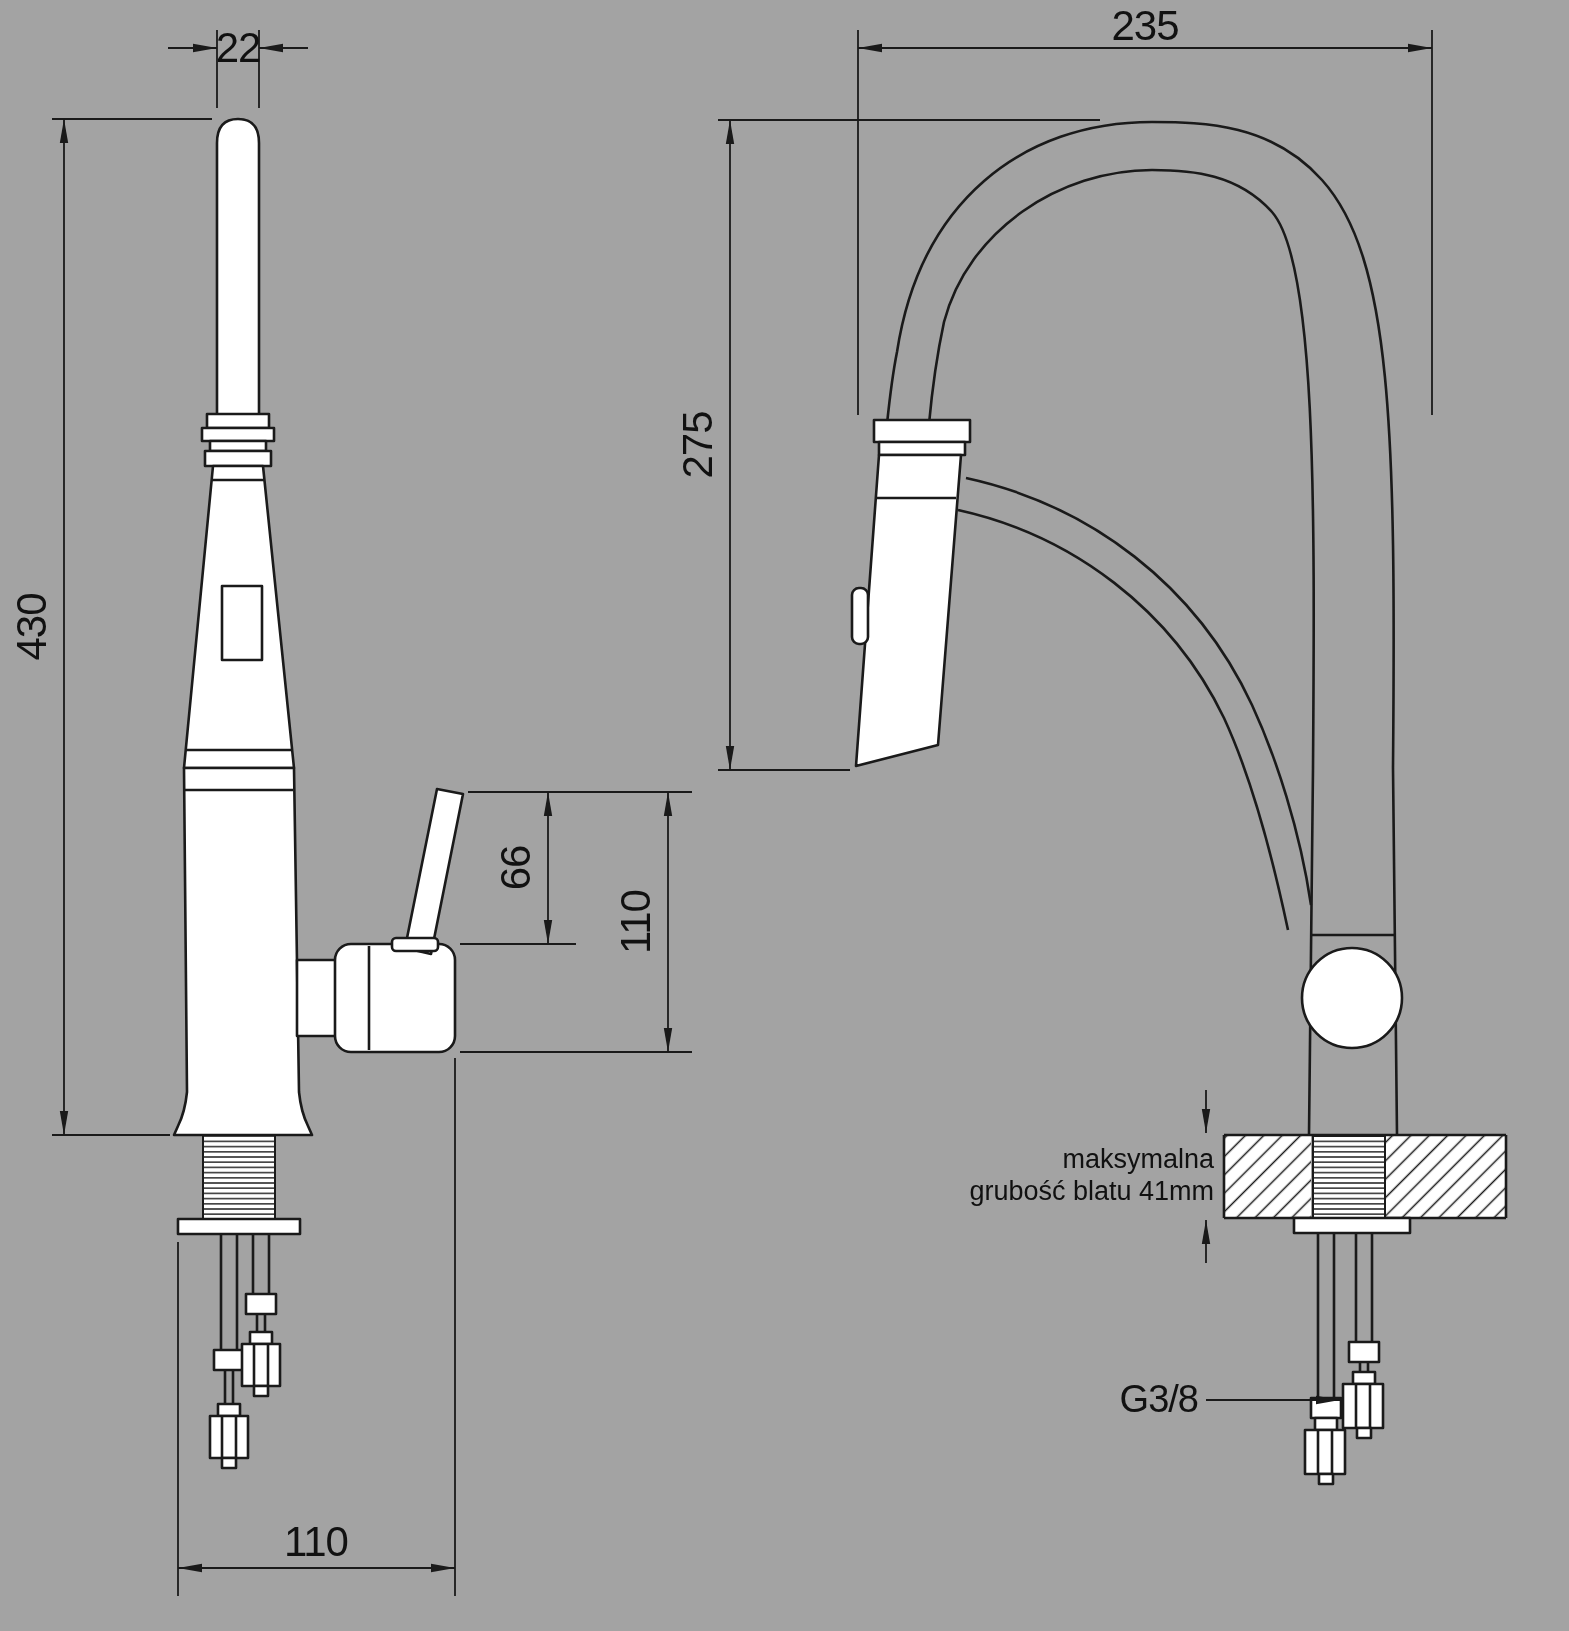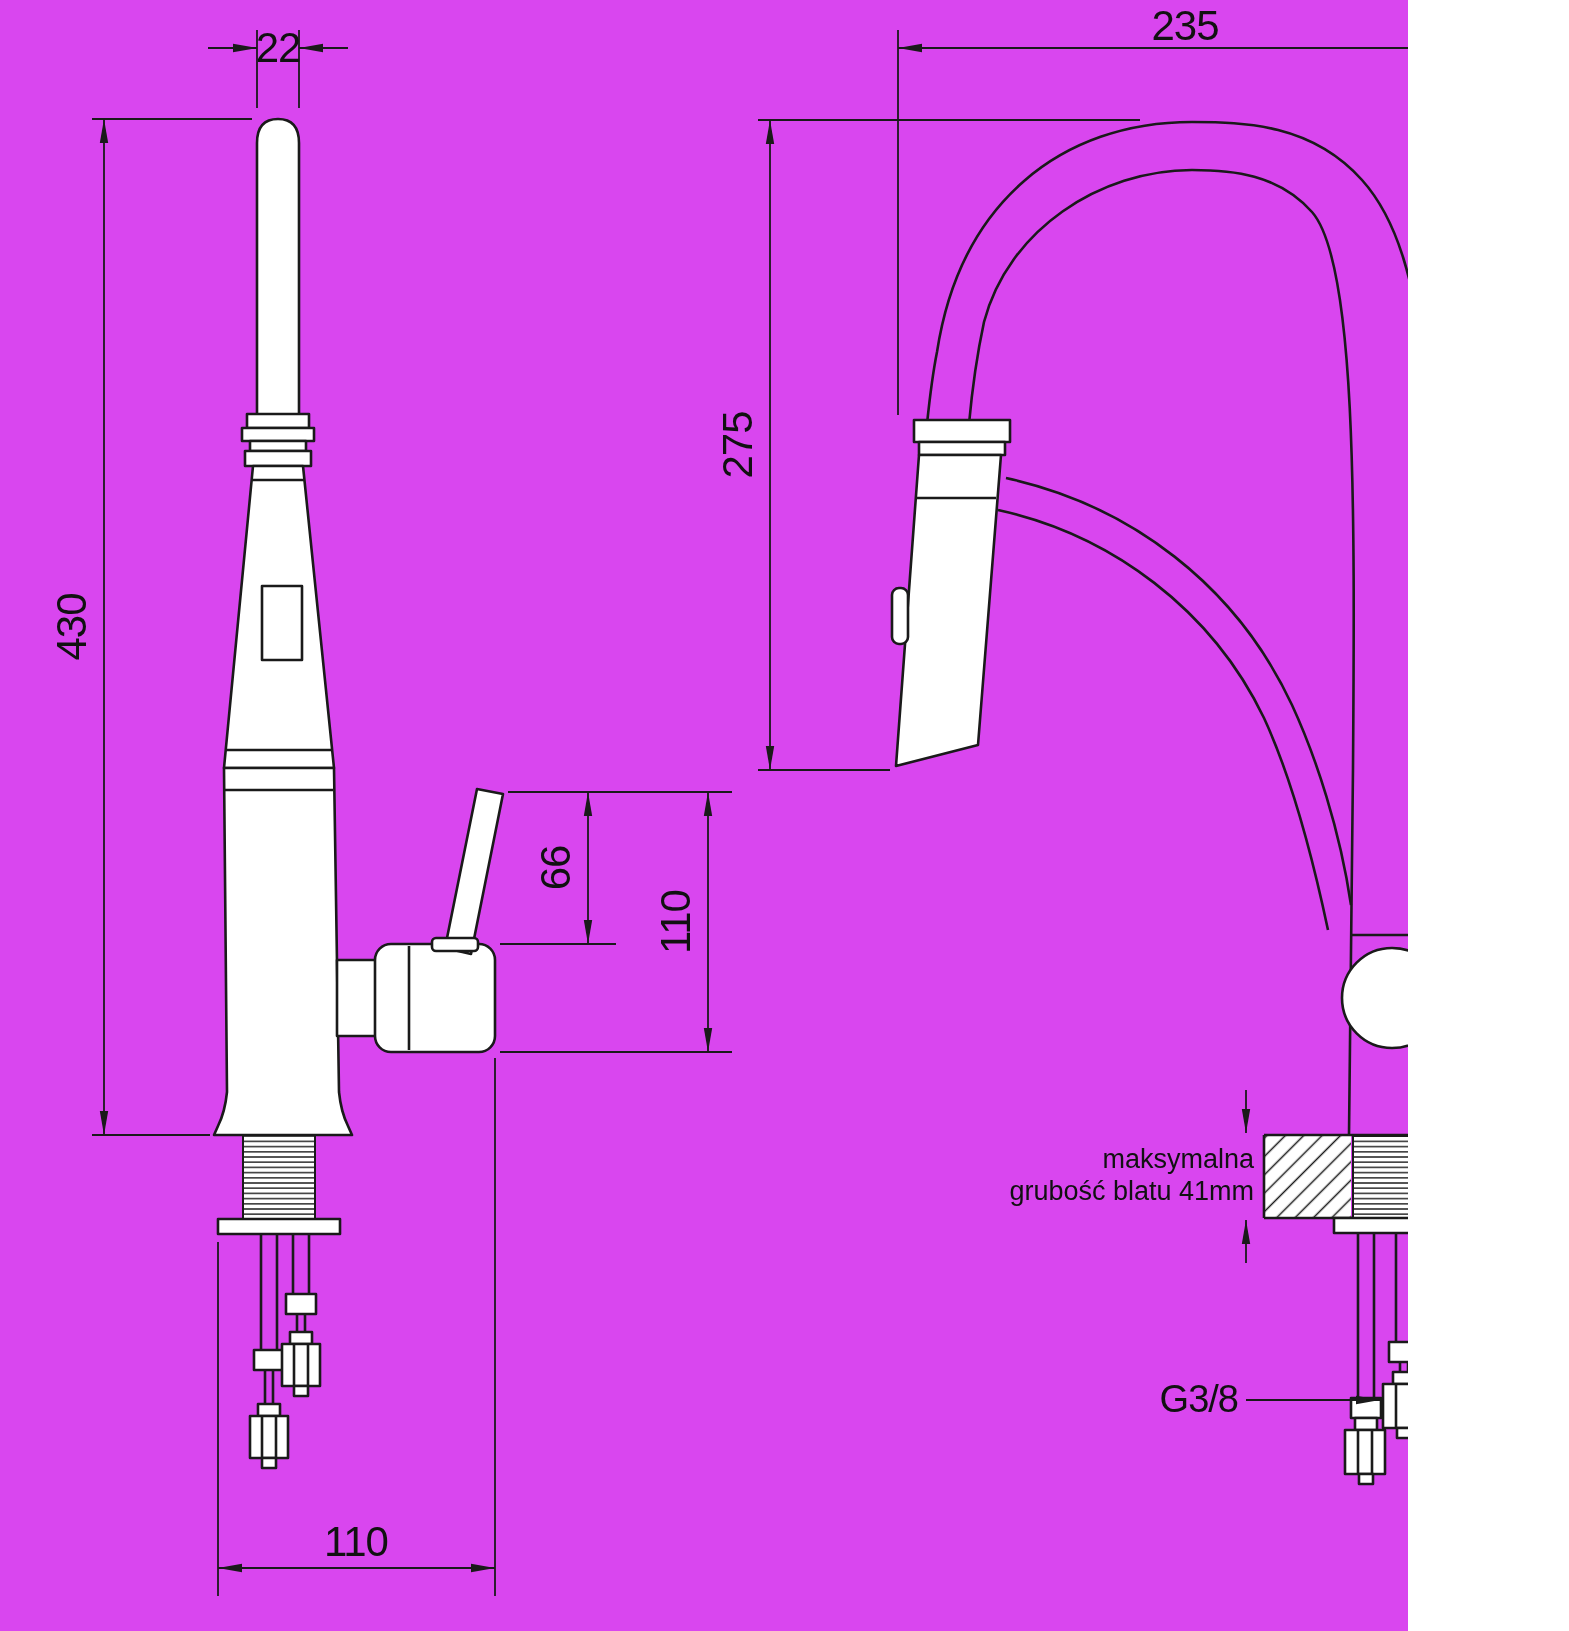--- a/index.html
+++ b/index.html
@@ -2,25 +2,24 @@
 <html><head>
 <meta charset="utf-8">
 <style>
   html, body {
     margin: 0;
     padding: 0;
     background: #ffffff;
   }
   .canvas {
     position: relative;
-    width: 1368px;
+    width: 1569px;
     height: 1631px;
-    background: #d946ef;
+    background: #a3a3a3;
     overflow: hidden;
-    padding-left: 40px;
   }
   svg { display: block; }
   
   .ln  { fill: none; stroke: #1a1a1a; stroke-width: 2.6; stroke-linejoin: round; }
   .lnw { fill: #ffffff; stroke: #1a1a1a; stroke-width: 2.6; stroke-linejoin: round; }
   
   .thin { fill: none; stroke: #1a1a1a; stroke-width: 1.8; }
   text {
     fill: #111111;
     font-family: "Liberation Sans", sans-serif;

